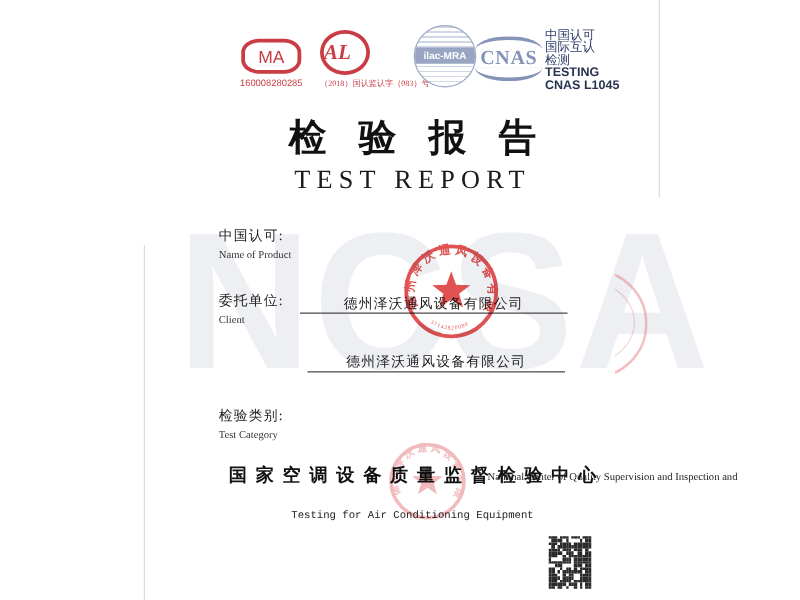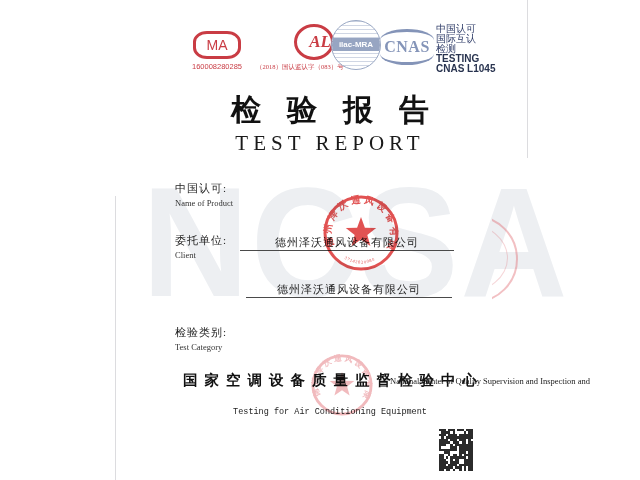--- a/index.html
+++ b/index.html
@@ -12,21 +12,21 @@
     font-size:148px;font-weight:700;letter-spacing:2px;color:#edeff2;line-height:1;
     transform:scaleY(1.05);z-index:0;user-select:none;}
 
   
   .logo-red{color:#c93c44;}
   #cma{left:189px;top:31px;width:56px;text-align:center;z-index:2;}
   #cma .shape{display:inline-block;width:42px;height:22px;border:3px solid #c93c44;
     border-radius:14px/11px;line-height:22px;font-family:"Liberation Sans",sans-serif;
     font-weight:400;font-size:14px;letter-spacing:0;}
   #cma .num{font-size:7.5px;margin-top:3px;font-family:"Liberation Sans",sans-serif;}
-  #cal{left:256px;top:24px;width:78px;text-align:right;z-index:2;}
+  #cal{left:256px;top:24px;width:78px;text-align:left;z-index:2;}
   #cal .shape{display:inline-block;width:34px;height:30px;border:3px solid #c93c44;
     border-radius:50%;line-height:30px;font-family:"Liberation Serif",serif;
     font-weight:700;font-style:italic;font-size:17px;}
   #cal .cap{font-size:6.5px;margin-top:3px;white-space:nowrap;}
   #ilac{left:331px;top:20px;width:48px;height:48px;z-index:2;border:1px solid #9aa8c4;
     border-radius:50%;overflow:hidden;
     background:repeating-linear-gradient(0deg,#fff 0 3px,rgba(150,165,195,.45) 3px 4px);}
   #ilac .band{position:absolute;left:-2px;right:-2px;top:17px;height:13px;background:#97a5c2;
     color:#fff;font-family:"Liberation Sans",sans-serif;font-weight:700;font-size:8px;
     text-align:center;line-height:13px;letter-spacing:0;}

